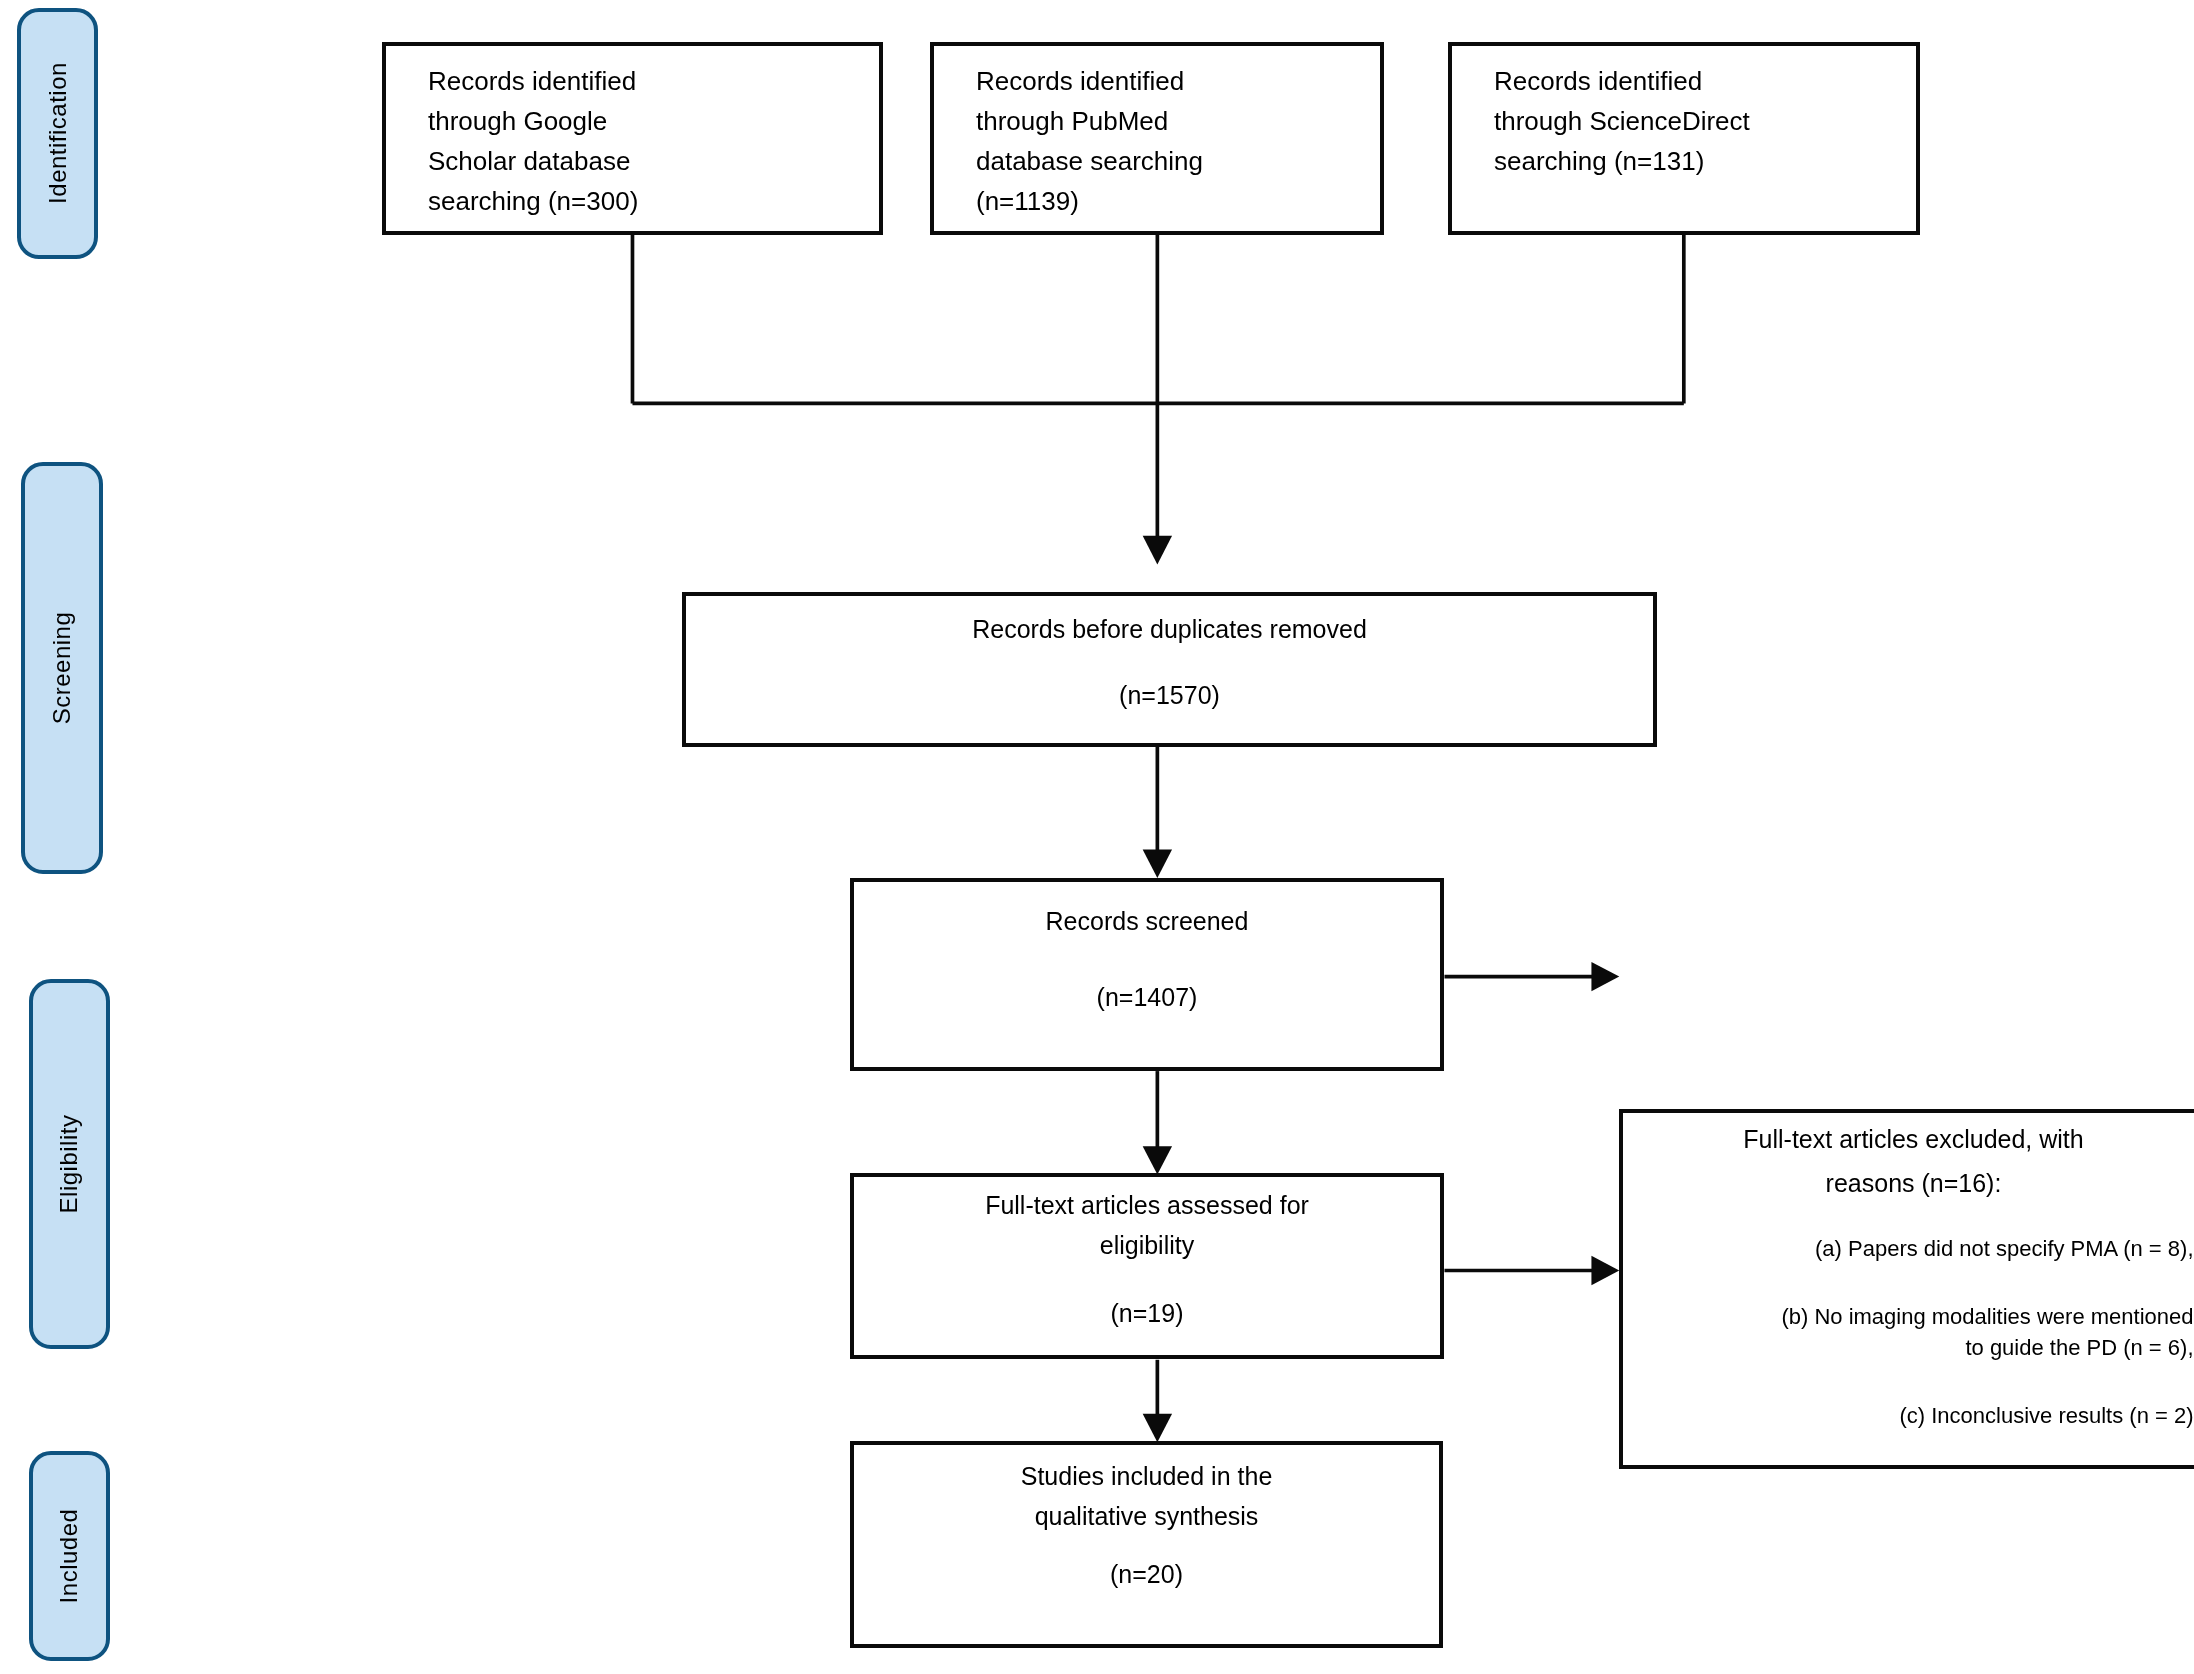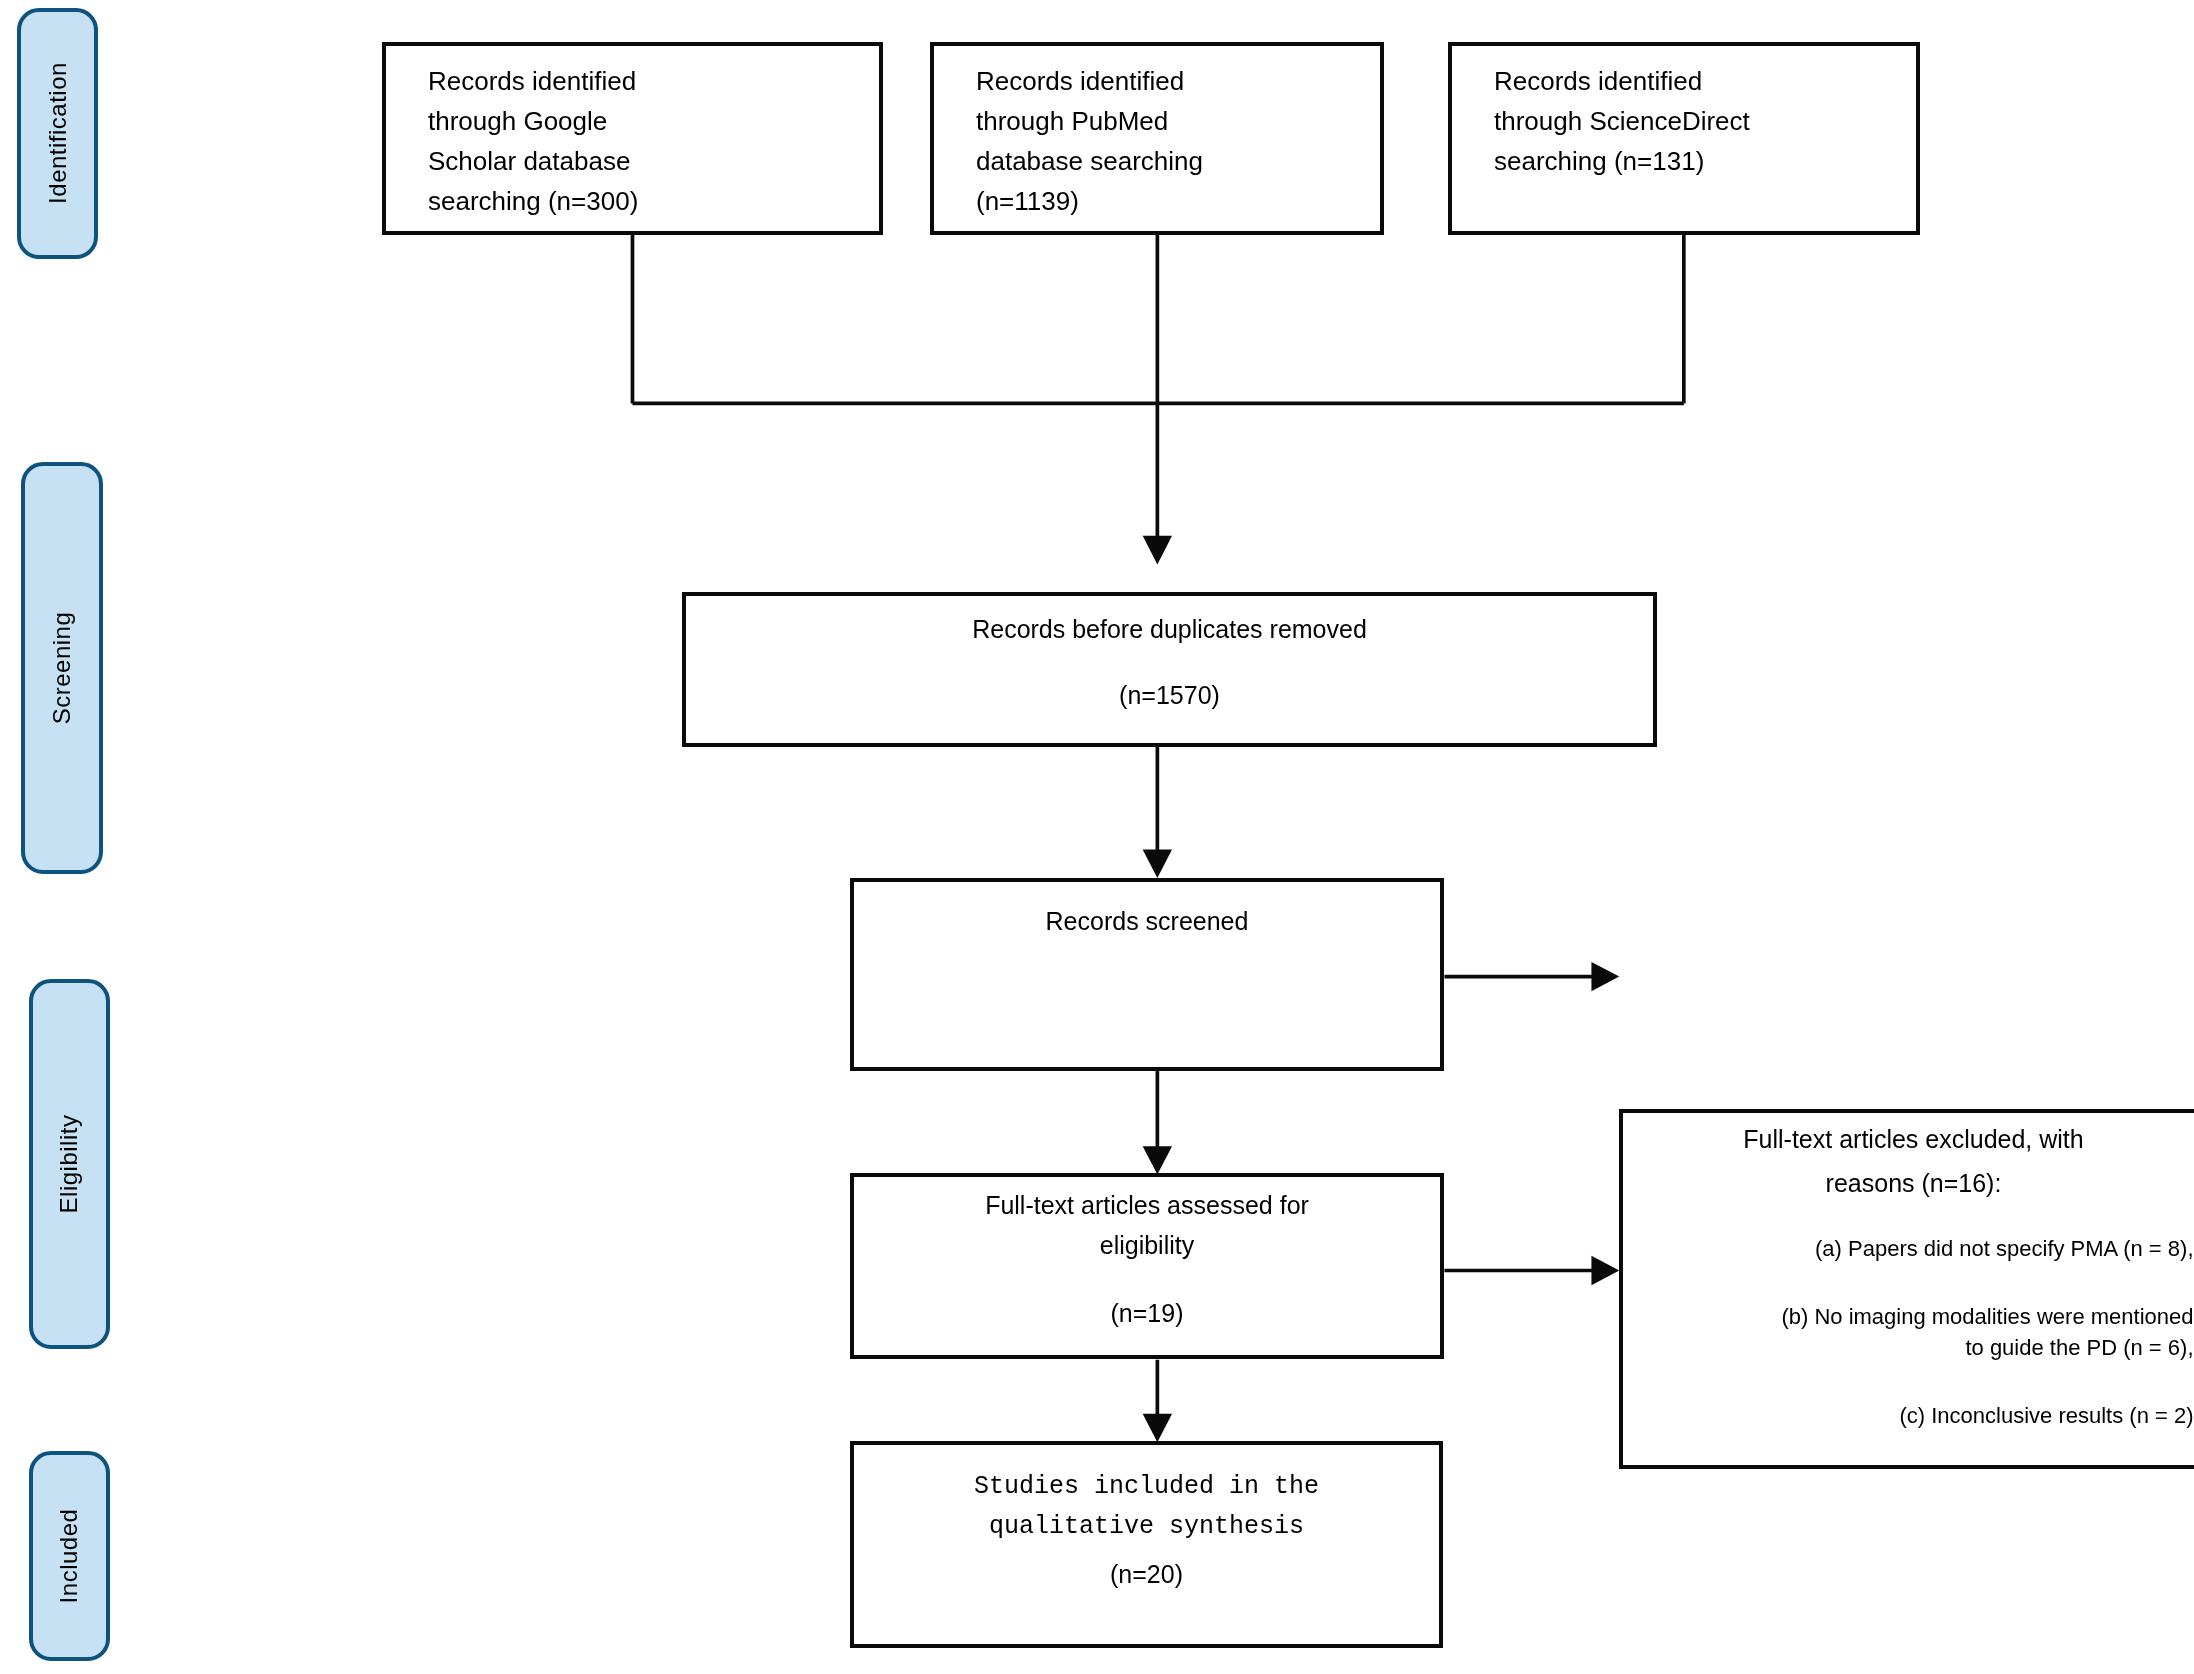--- a/index.html
+++ b/index.html
@@ -124,20 +124,21 @@
 searching (n=131)</div>
   </div>
 
   <div class="fbox" style="left:682px; top:592px; width:975px; height:155px;">
     <div class="title-line center-text" style="top:18.4px;">Records before duplicates removed</div>
     <div class="title-line center-text" style="top:84px;">(n=1570)</div>
   </div>
 
   <div class="fbox" style="left:850px; top:878px; width:594px; height:193px;">
     <div class="title-line center-text" style="top:23.6px;">Records screened</div>
+    <div class="title-line center-text" style="top:100px;">(n=1407)</div>
   </div>
 
 
   <div class="fbox" style="left:850px; top:1173px; width:594px; height:186px;">
     <div class="title-line center-text" style="top:7.9px; line-height:40px;">Full-text articles assessed for
 eligibility</div>
     <div class="title-line center-text" style="top:121px;">(n=19)</div>
   </div>
 
   <div class="fbox" style="left:1619px; top:1109px; width:589px; height:360px;">
@@ -145,19 +146,19 @@
 reasons (n=16):</div>
     <div class="reason-items" style="top:120px;">
       <div class="item">(a) Papers did not specify PMA (n = 8),</div>
       <div class="item">(b) No imaging modalities were mentioned
 to guide the PD (n = 6),</div>
       <div class="item">(c) Inconclusive results (n = 2)</div>
     </div>
   </div>
 
   <div class="fbox" style="left:850px; top:1441px; width:593px; height:207px;">
-    <div class="title-line center-text" style="top:22px; line-height:40px;font-family:Liberation Mono, monospace;">Studies included in the
+    <div class="title-line center-text" style="top:11px; line-height:40px;">Studies included in the
 qualitative synthesis</div>
     <div class="title-line center-text" style="top:114px;">(n=20)</div>
   </div>
 
 </div>
 
 
 </body></html>

